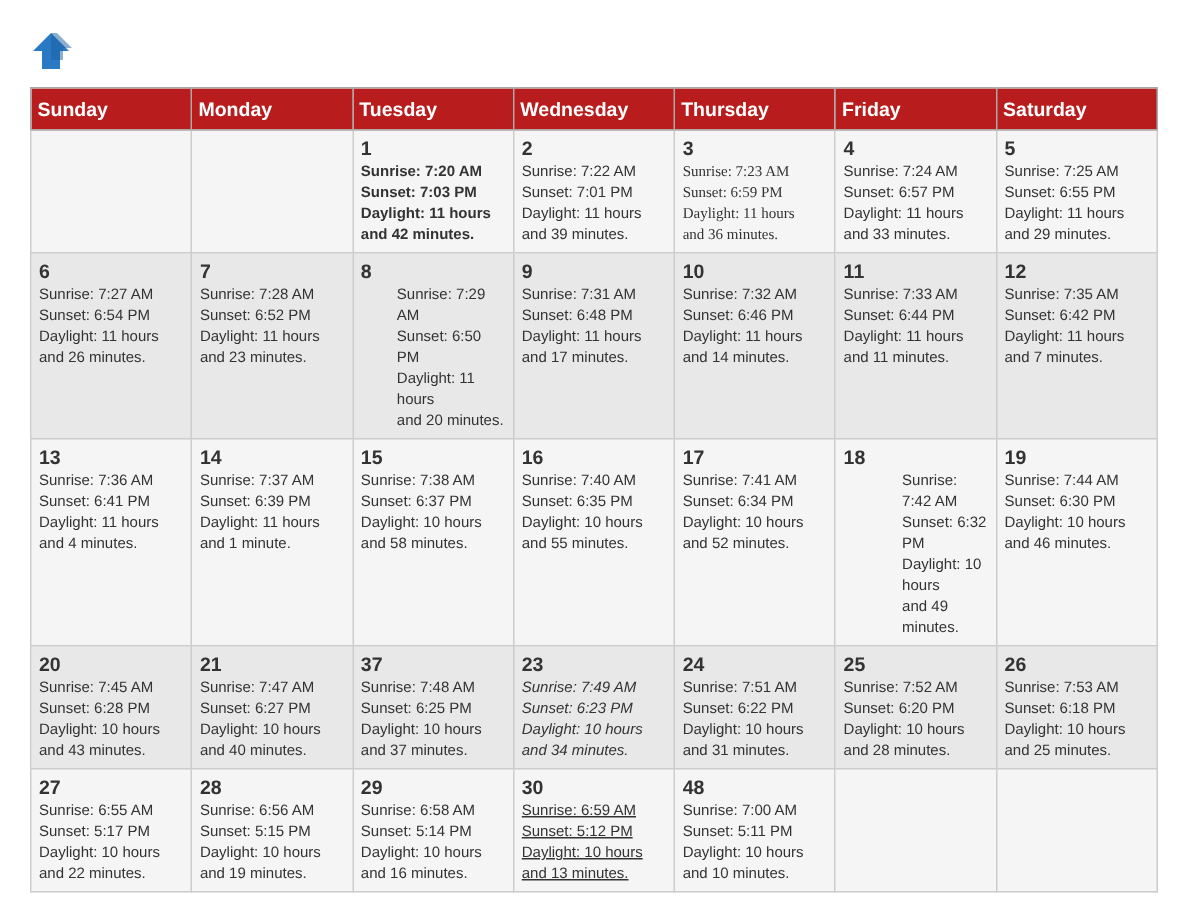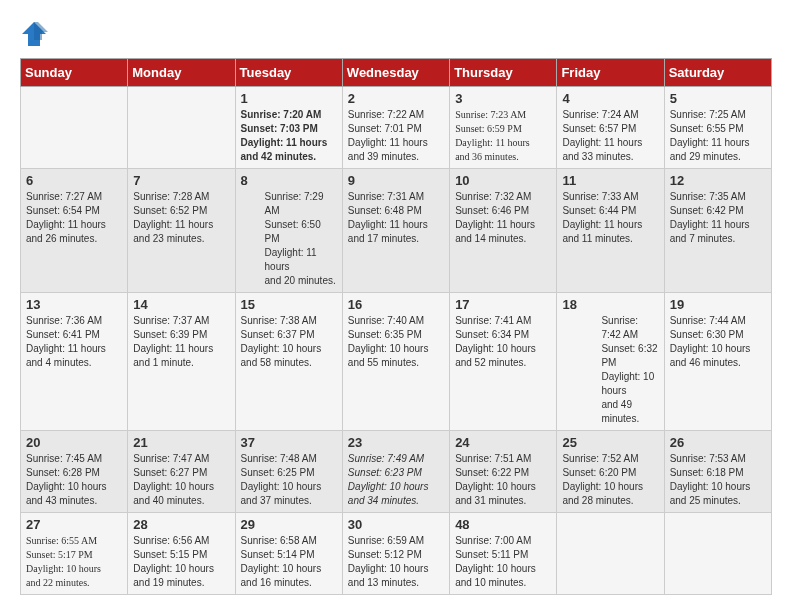--- a/index.html
+++ b/index.html
@@ -309,42 +309,42 @@
           <span class="day-number">26</span>
           <div class="cell-content" style="white-space: pre-line;">Sunrise: 7:53 AM
 Sunset: 6:18 PM
 Daylight: 10 hours
 and 25 minutes.</div>
         </td>
       </tr>
       <tr>
         <td>
           <span class="day-number">27</span>
-          <div class="cell-content" style="white-space: pre-line; font-family: Liberation Serif, serif;">Sunrise: 6:55 AM
+          <div class="cell-content" style="white-space: pre-line;">Sunrise: 6:55 AM
 Sunset: 5:17 PM
 Daylight: 10 hours
 and 22 minutes.</div>
         </td>
         <td>
           <span class="day-number">28</span>
           <div class="cell-content" style="white-space: pre-line;">Sunrise: 6:56 AM
 Sunset: 5:15 PM
 Daylight: 10 hours
 and 19 minutes.</div>
         </td>
         <td>
           <span class="day-number">29</span>
           <div class="cell-content" style="white-space: pre-line;">Sunrise: 6:58 AM
 Sunset: 5:14 PM
 Daylight: 10 hours
 and 16 minutes.</div>
         </td>
         <td>
           <span class="day-number">30</span>
-          <div class="cell-content" style="white-space: pre-line;">Sunrise: 6:59 AM
+          <div class="cell-content" style="white-space: pre-line; text-decoration: underline;">Sunrise: 6:59 AM
 Sunset: 5:12 PM
 Daylight: 10 hours
 and 13 minutes.</div>
         </td>
         <td>
           <span class="day-number">48</span>
           <div class="cell-content" style="white-space: pre-line;">Sunrise: 7:00 AM
 Sunset: 5:11 PM
 Daylight: 10 hours
 and 10 minutes.</div>

